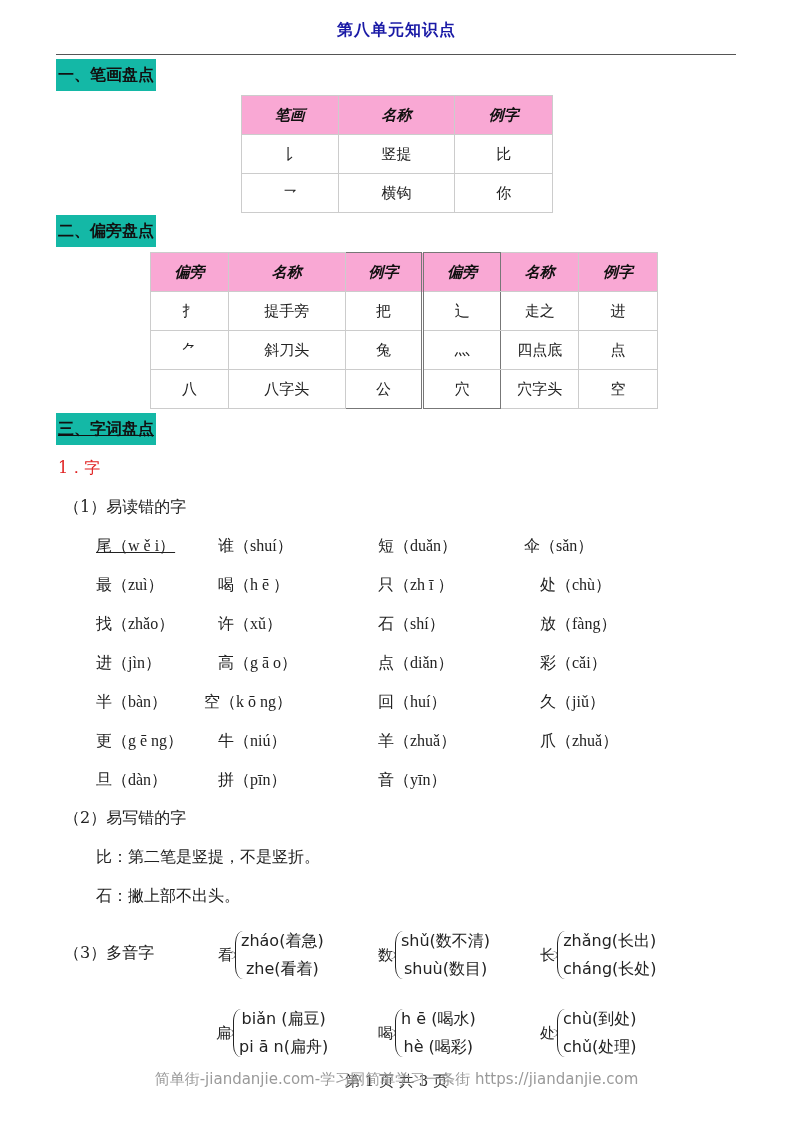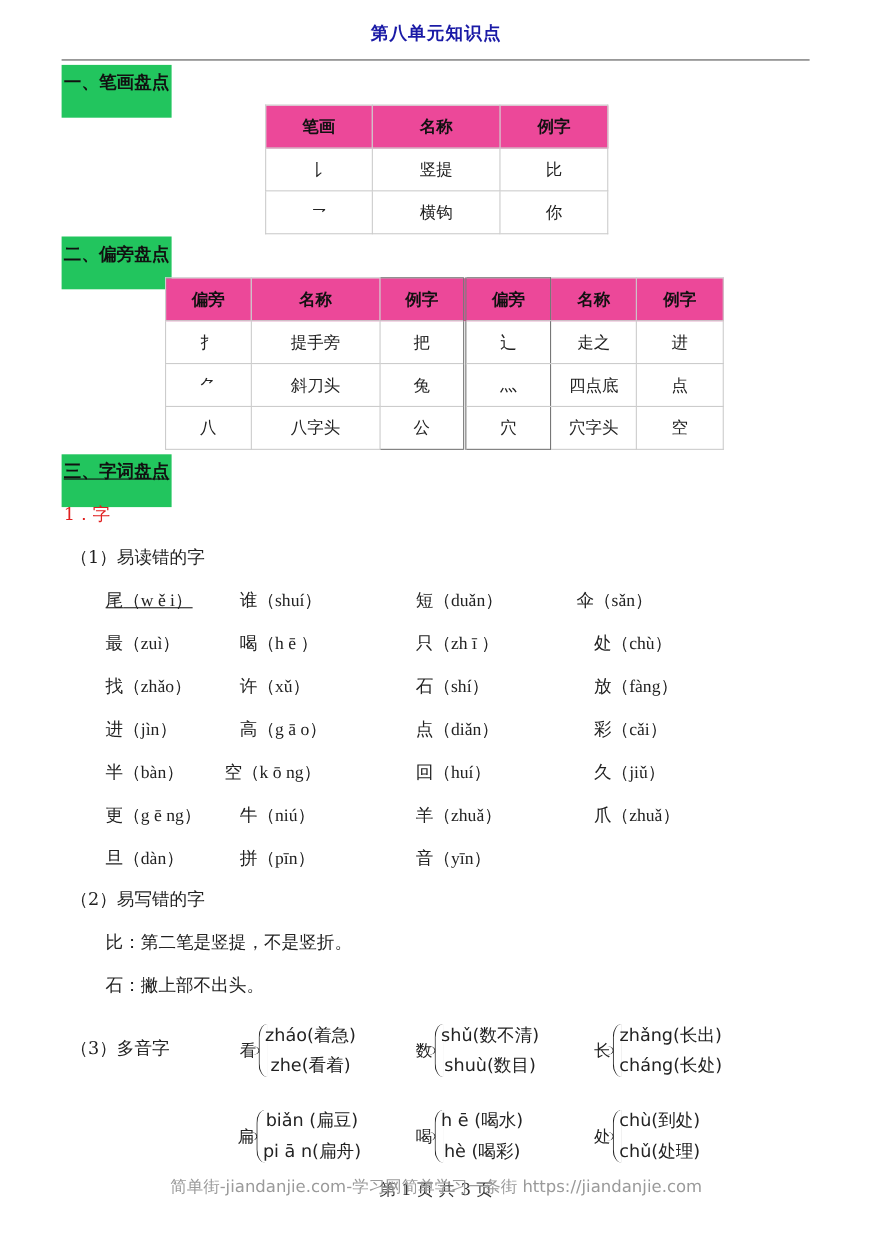--- a/index.html
+++ b/index.html
@@ -9,31 +9,31 @@
   .doc-title {
     position: absolute; left: 0; width: 793px; top: 20px; text-align: center;
     font-size: 16px; font-weight: bold; color: #1a1aa6; letter-spacing: 1px;
   }
   .header-rule {
     position: absolute; left: 56px; width: 680px; top: 54px; height: 0;
     border-top: 1.5px solid #555;
   }
 
   .section-head {
-    position: absolute; left: 56px; height: 48px; line-height: 32px;
-    background: #22c55e; padding: 0 2px; font-size: 16px; font-weight: bold; color: #111;
+    position: absolute; left: 56px; height: 32px; line-height: 32px;
+    background: #14b8a6; padding: 0 2px; font-size: 16px; font-weight: bold; color: #111;
   }
 
   table.grid {
     position: absolute; border-collapse: collapse; font-size: 15px; color: #222;
   }
   table.grid td, table.grid th {
     border: 1px solid #cccccc; text-align: center; vertical-align: middle; height: 39px;
   }
-  table.grid th { background: #ec4899; font-weight: bold; color: #111; }
+  table.grid th { background: #f9a8d4; font-weight: bold; color: #111; font-style: italic; }
   table.grid .mid { border-left: 1.5px solid #777; border-right: 1.5px solid #777; }
   table.grid .mid-top { border-top: 1.5px solid #777; }
   table.grid .mid-bottom { border-bottom: 1.5px solid #777; }
   table.grid .dbl-left { border-left: 3px double #777; }
 
   .sub-red {
     position: absolute; left: 58px; top: 458px; font-size: 16px; color: #e02020;
   }
   .sub-head {
     position: absolute; left: 64px; font-size: 16px; color: #222;

